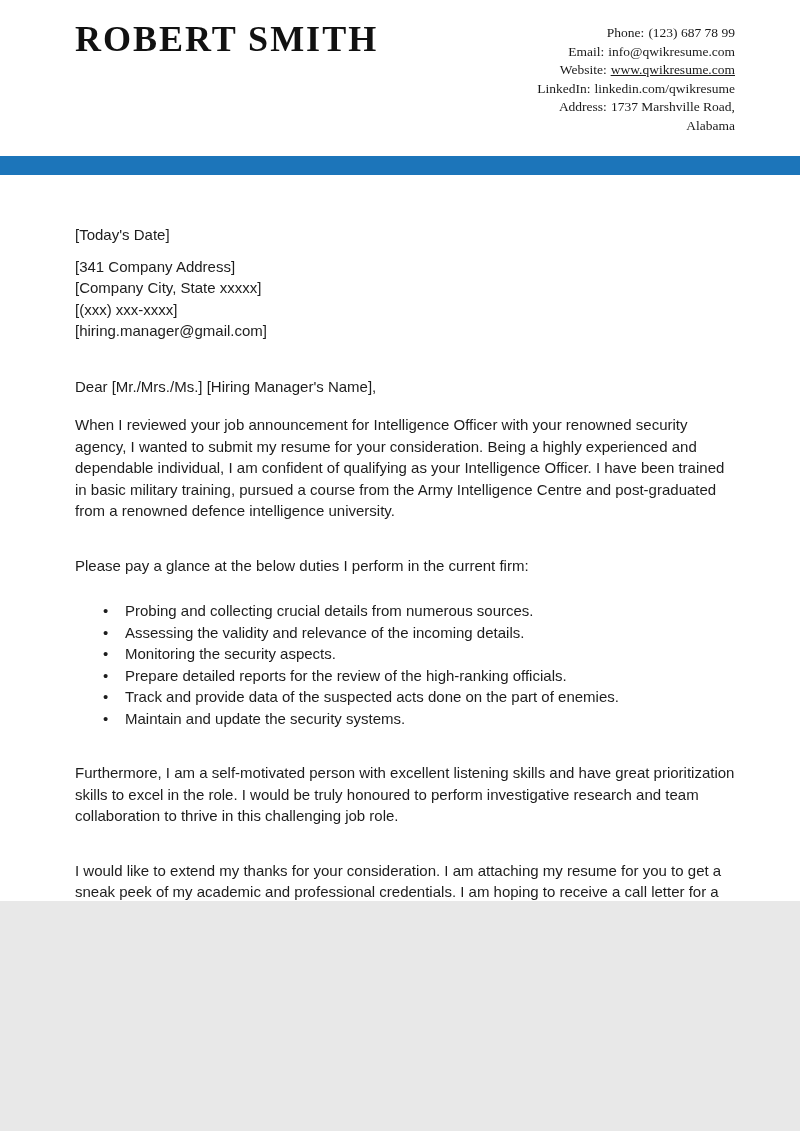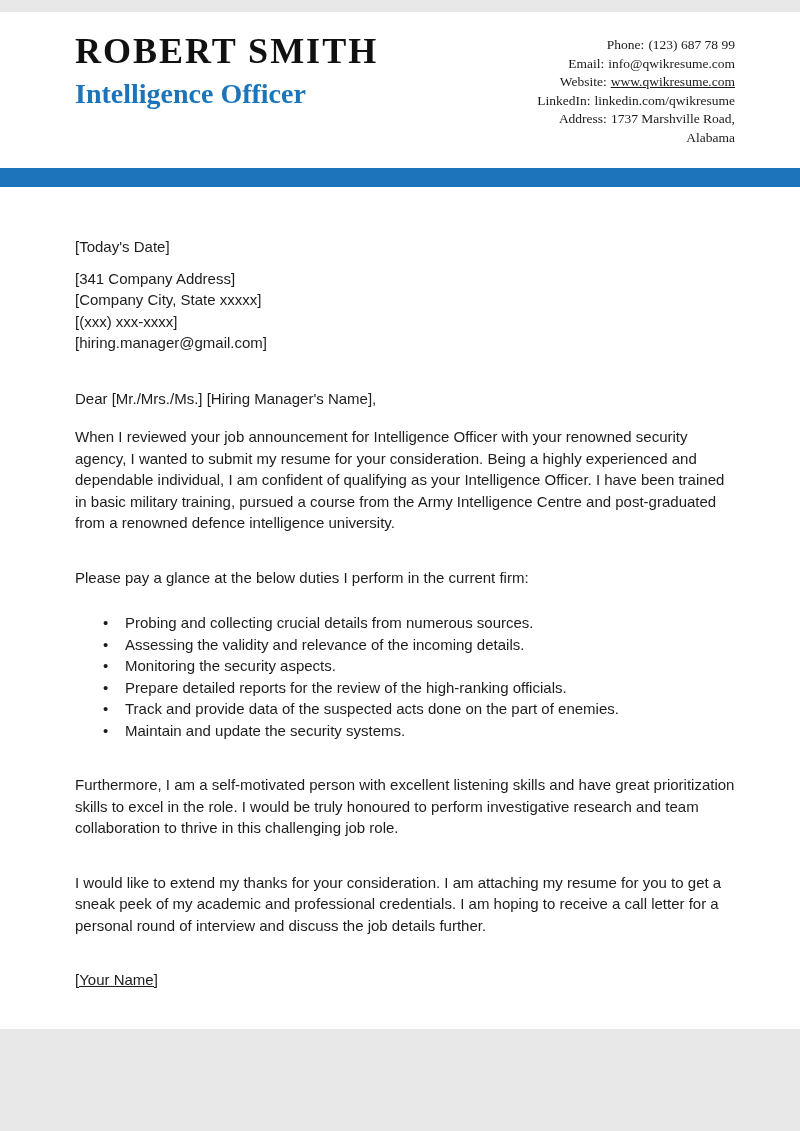--- a/index.html
+++ b/index.html
@@ -1,21 +1,21 @@
 <!DOCTYPE html>
 <html><head>
 <meta charset="utf-8">
 <style>
   * { box-sizing: border-box; }
   html, body { margin: 0; padding: 0; background: #e8e8e8; }
   .page {
     position: relative;
     width: 800px;
-    height: 1017px;
-    margin: 12px auto;
+    height: 901px;
+    margin: 0 auto;
     background: #ffffff;
     overflow: hidden;
     font-family: "Liberation Sans", sans-serif;
   }
 
   
   .identity { position: absolute; left: 75px; top: 20px; }
   .person-name {
     margin: 0;
     font-family: "Liberation Serif", serif;
@@ -109,21 +109,20 @@
   .logo-qwik { color: #2b9cd8; }
   .logo-resume { color: #f7941e; }
 </style>
 </head>
 <body>
 
 <div class="page">
 
   <div class="identity">
     <h1 class="person-name">ROBERT SMITH</h1>
-    <h2 class="person-title">Intelligence Officer</h2>
   </div>
 
   <div class="contact">
     <div class="contact-line">
       <span class="label">Phone:</span><span>(123) 687 78 99</span>
     </div>
     <div class="contact-line">
       <span class="label">Email:</span><span>info@qwikresume.com</span>
     </div>
     <div class="contact-line">

